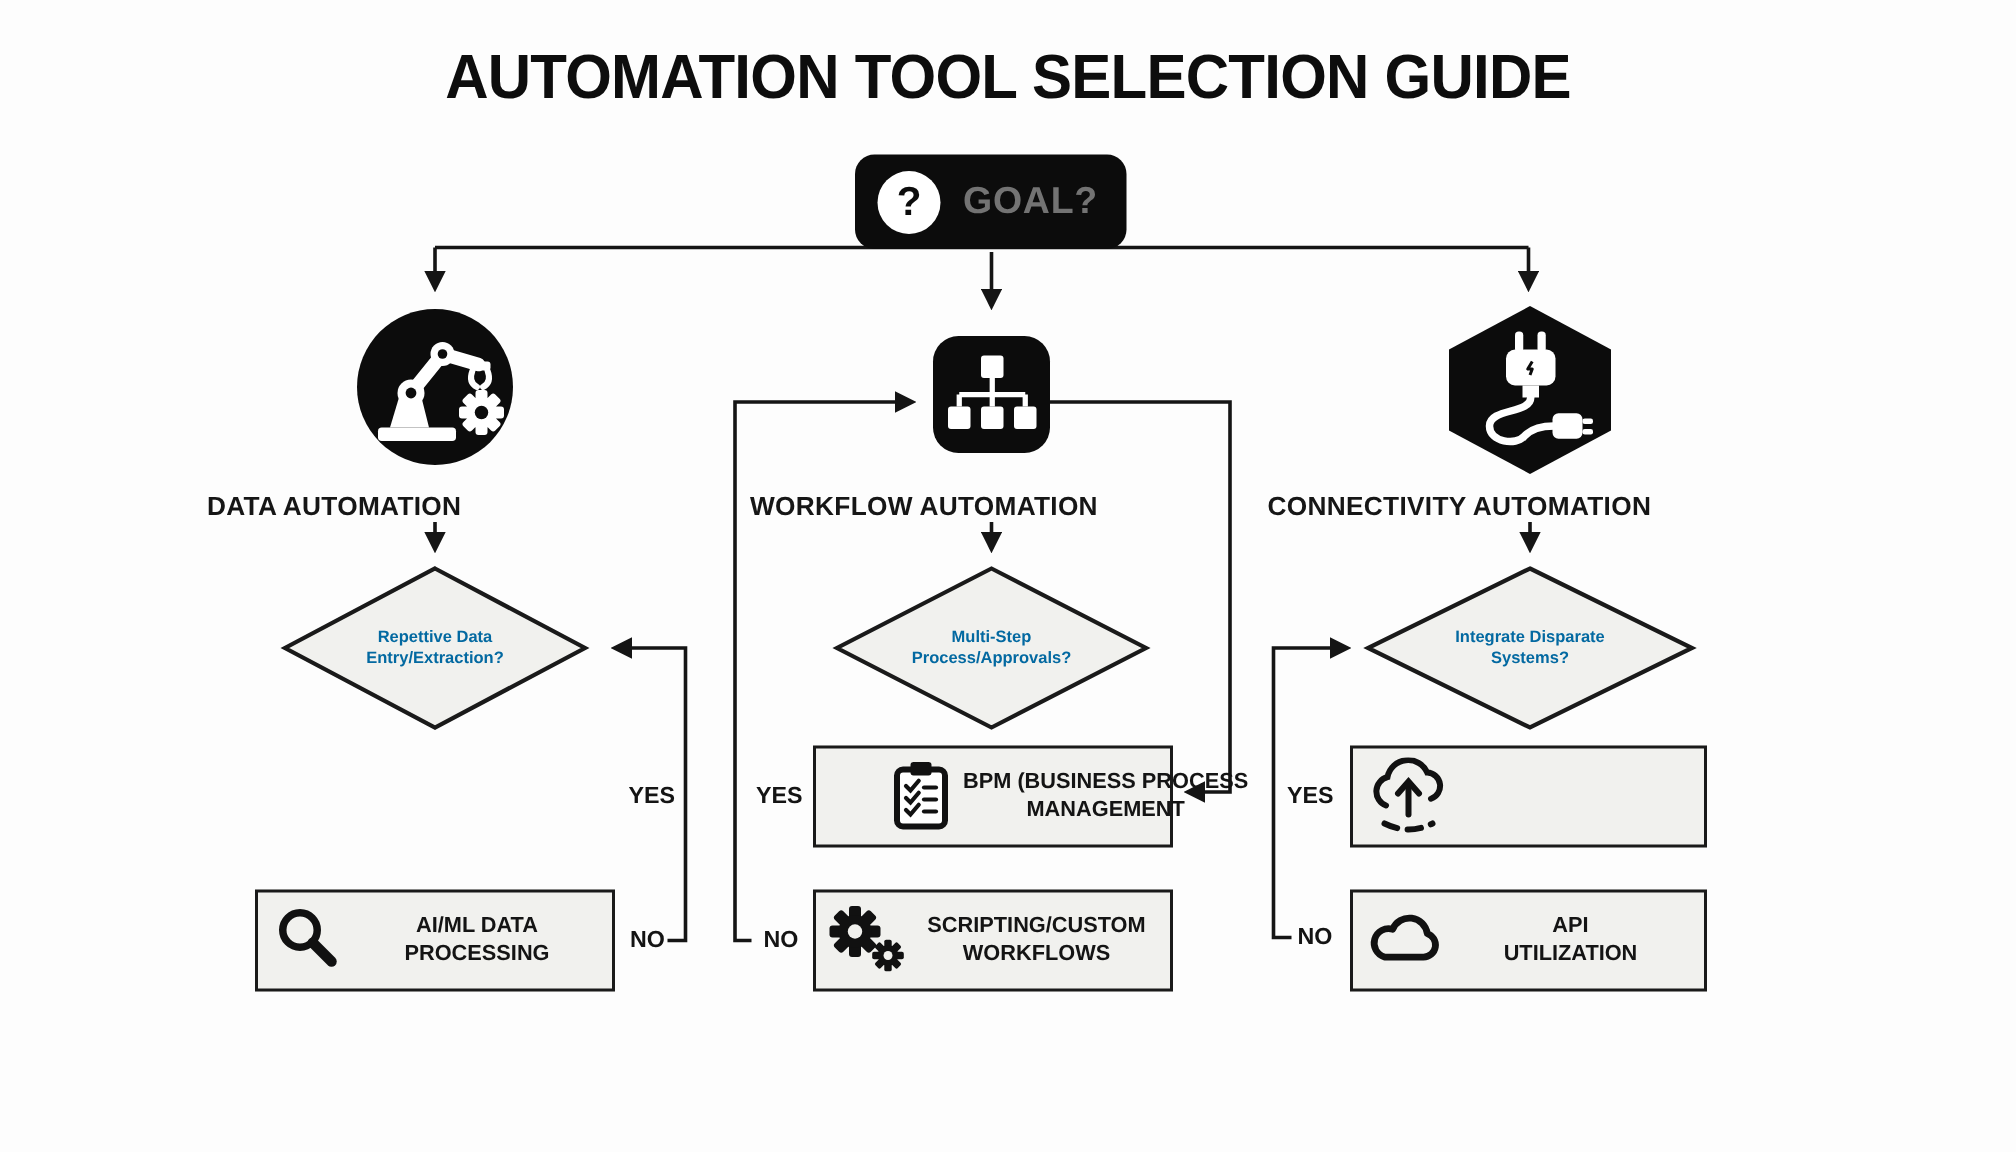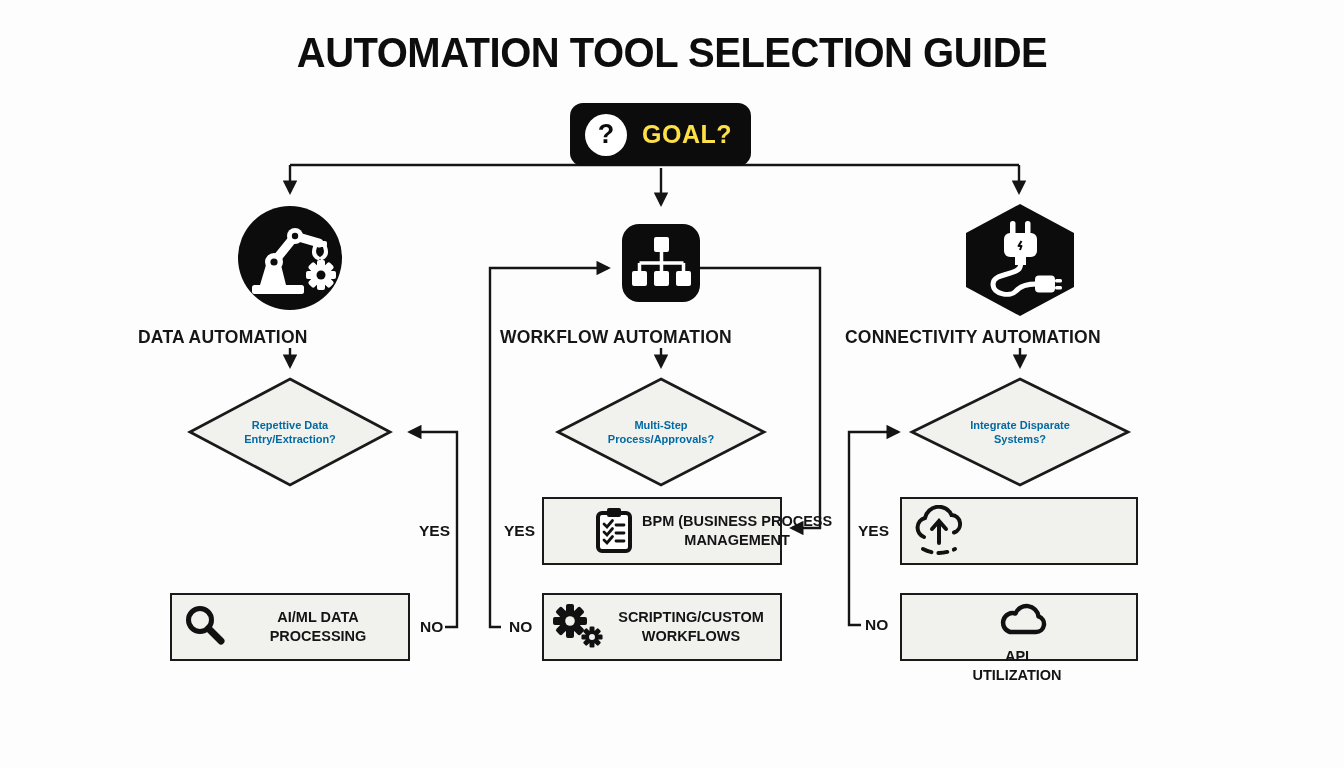--- a/index.html
+++ b/index.html
@@ -12,21 +12,21 @@
   .title{ position:absolute; left:0; right:0; top:30px; text-align:center;
           font-size:40px; font-weight:bold; letter-spacing:-0.5px; color:#0d0d0d;
           transform:scaleY(1.04); }
 
   .goal-node{ position:absolute; left:570px; top:103px; width:181px; height:63px;
               background:#0c0c0c; border-radius:13px; display:flex; align-items:center;
               gap:15px; padding-left:15px; z-index:2; }
   .goal-q{ width:42px; height:42px; border-radius:50%; background:#fff; display:flex;
            align-items:center; justify-content:center; font-size:27px; font-weight:bold;
            color:#0c0c0c; }
-  .goal-label{ color:#fde047; font-size:25px; font-weight:bold; letter-spacing:.5px; }
+  .goal-label{ color:#737373; font-size:25px; font-weight:bold; letter-spacing:.5px; }
 
   .branch-icon{ position:absolute; z-index:2; display:flex; align-items:center; justify-content:center; }
   .icon-data{ left:238px; top:206px; width:104px; height:104px; border-radius:50%; background:#0c0c0c; }
   .icon-workflow{ left:622px; top:224px; width:78px; height:78px; border-radius:17px; background:#0c0c0c; }
   .icon-connectivity{ left:964px; top:202px; width:112px; height:116px; background:transparent; }
 
   .cat-label{ position:absolute; top:327px; font-size:17.5px; font-weight:bold;
               text-align:left; letter-spacing:.2px; z-index:2; color:#161616; }
   .cat-data{ left:138px; width:300px; }
   .cat-workflow{ left:500px; width:325px; }
@@ -41,21 +41,21 @@
                  align-items:center; justify-content:center; font-size:11px;
                  font-weight:bold; line-height:1.3; text-align:center; color:#0369a1; }
 
   .result-box{ position:absolute; height:68px; background:#f1f1ee; border:2.5px solid #1a1a1a;
                display:flex; align-items:center; z-index:2; }
   .box-l1{ left:170px; top:497px; width:240px; }
   .box-l2{ left:170px; top:593px; width:240px; }
   .box-m1{ left:542px; top:497px; width:240px;padding-left:36px; }
   .box-m2{ left:542px; top:593px; width:240px;justify-content:space-between; }
   .box-r1{ left:900px; top:497px; width:238px; }
-  .box-r2{ left:900px; top:593px; width:238px;flex-direction:column; }
+  .box-r2{ left:900px; top:593px; width:238px; }
   .box-icon{ flex:0 0 52px; display:flex; align-items:center; justify-content:center; margin-left:8px; }
   .box-text{ flex:1; text-align:center; font-weight:bold; font-size:14.5px; line-height:1.3;
              padding:0 6px 0 2px; color:#141414; }
   .box-text span{ display:block; white-space:nowrap; }
   .box-r1 .box-text{ font-size:15px; line-height:1.25; }
 
   .yn{ position:absolute; font-weight:bold; font-size:15.5px; z-index:2; color:#141414; }
   .yn-l-yes{ left:419px; top:522px; } .yn-l-no{ left:420px; top:618px; }
   .yn-m-yes{ left:504px; top:522px; } .yn-m-no{ left:509px; top:618px; }
   .yn-r-yes{ left:858px; top:522px; } .yn-r-no{ left:865px; top:616px; }

